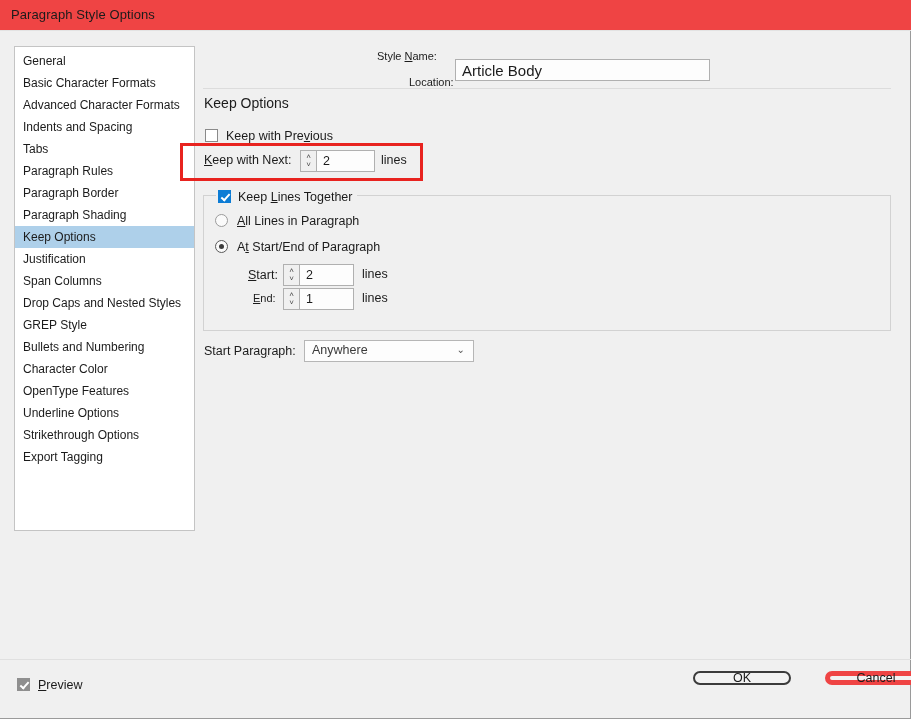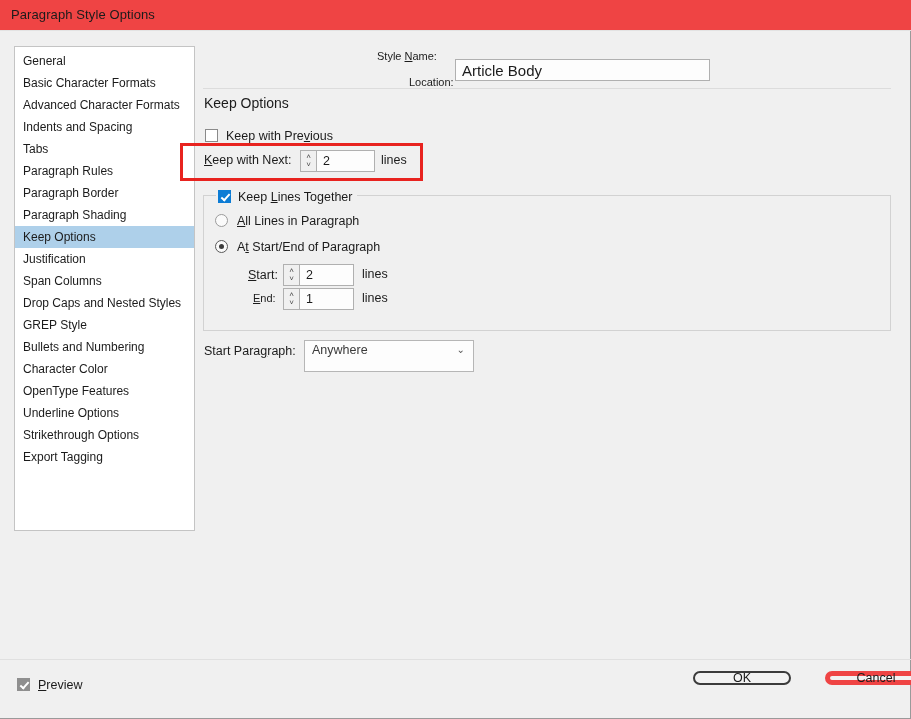--- a/index.html
+++ b/index.html
@@ -213,21 +213,21 @@
   #radio-se .lbl { margin-left: 9px; }
   #start-label { position: absolute; left: 248px; top: 268px; font-size: 12.5px; color:#1b1b1b; }
   #end-label   { position: absolute; left: 253px; top: 292px; font-size: 11px; color:#1b1b1b; }
   
   #sp-label {
     position: absolute; left: 204px; top: 344px;
     font-size: 12.5px; color: #1b1b1b; white-space: nowrap;
   }
   #sp-select {
     position: absolute; left: 304px; top: 340px;
-    width: 170px; height: 32px;
+    width: 170px; height: 22px;
     background: #fdfdfd;
     border: 1px solid #b6b6b6;
   }
   #sp-value {
     position: absolute; left: 7px; top: 2px;
     font-size: 12.5px; color: #3a3a3a; white-space: nowrap;
   }
   #sp-chev {
     position: absolute; right: 8px; top: 3px;
     font-size: 10px; color: #555;

